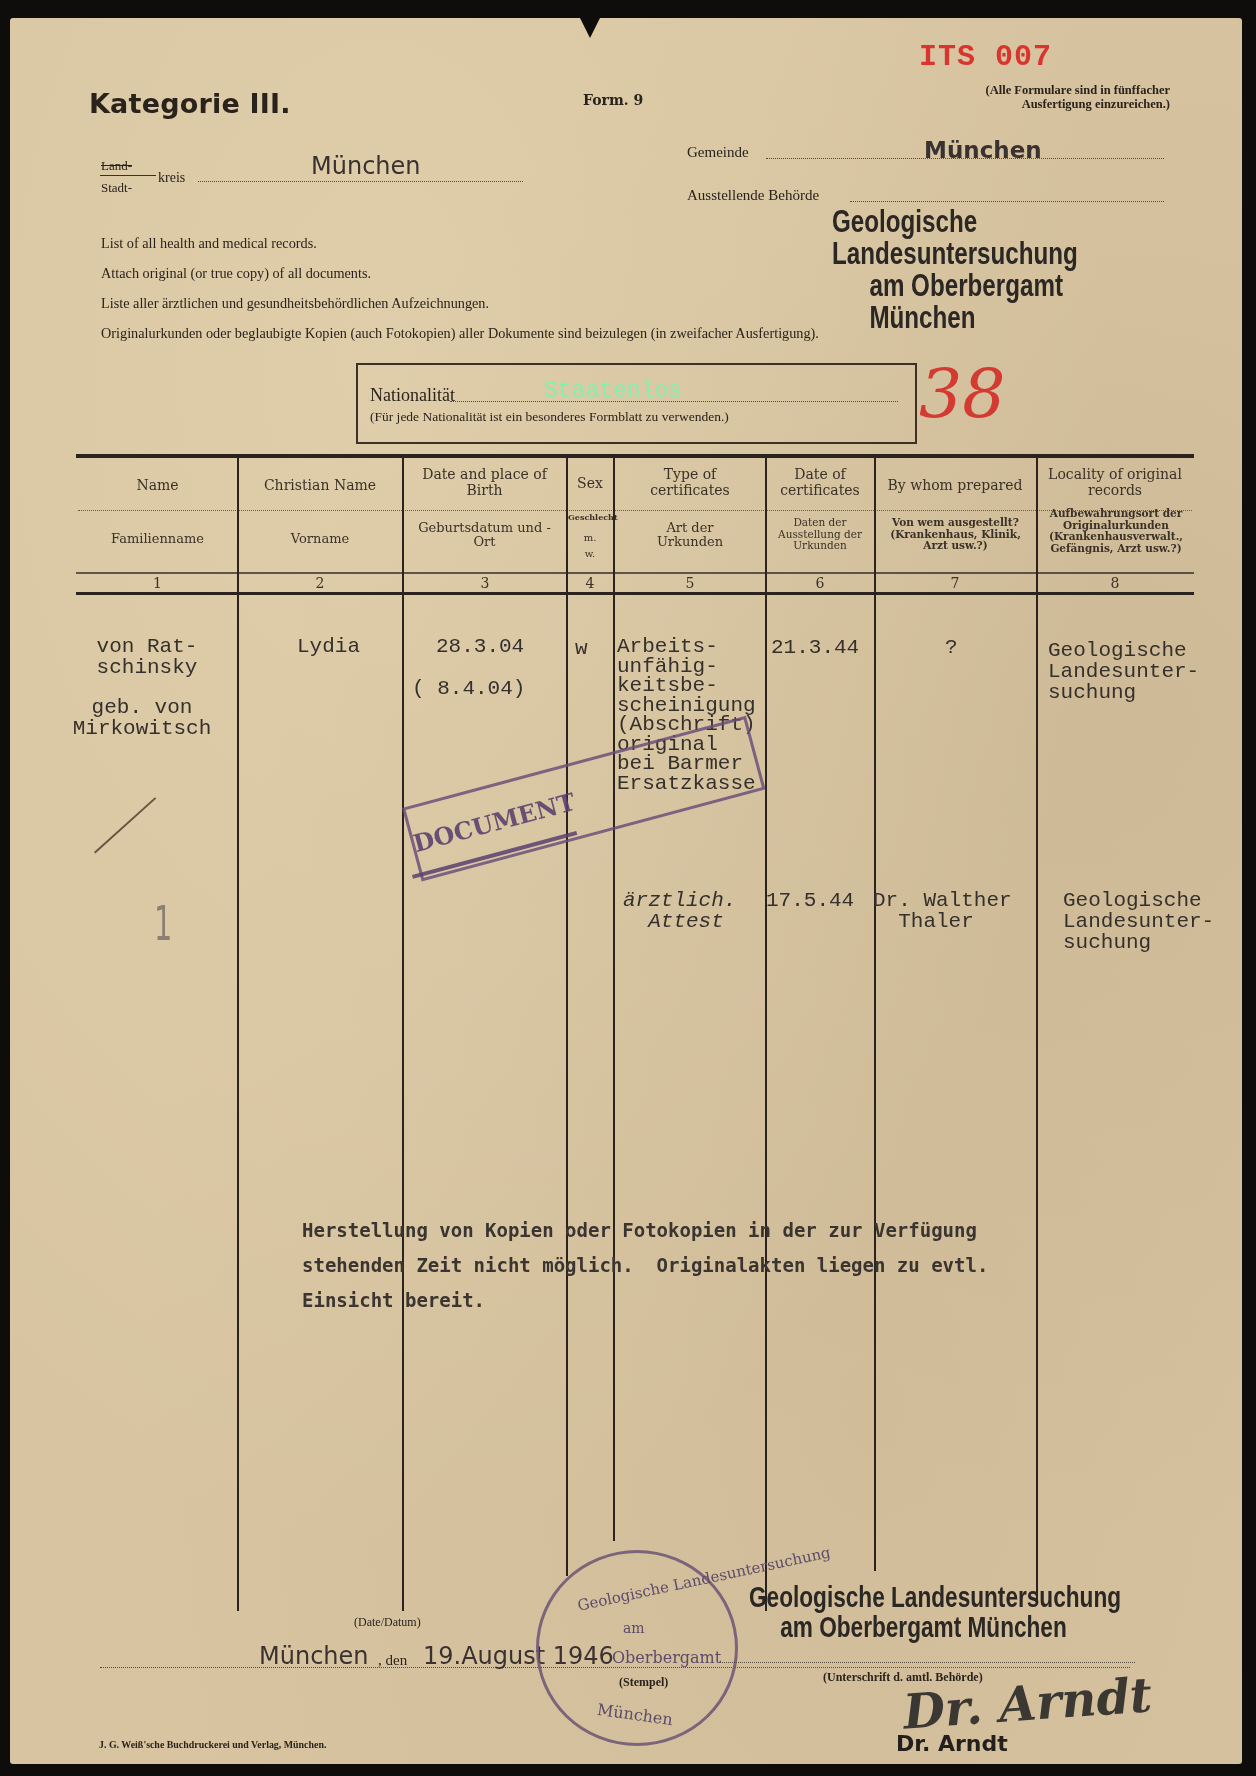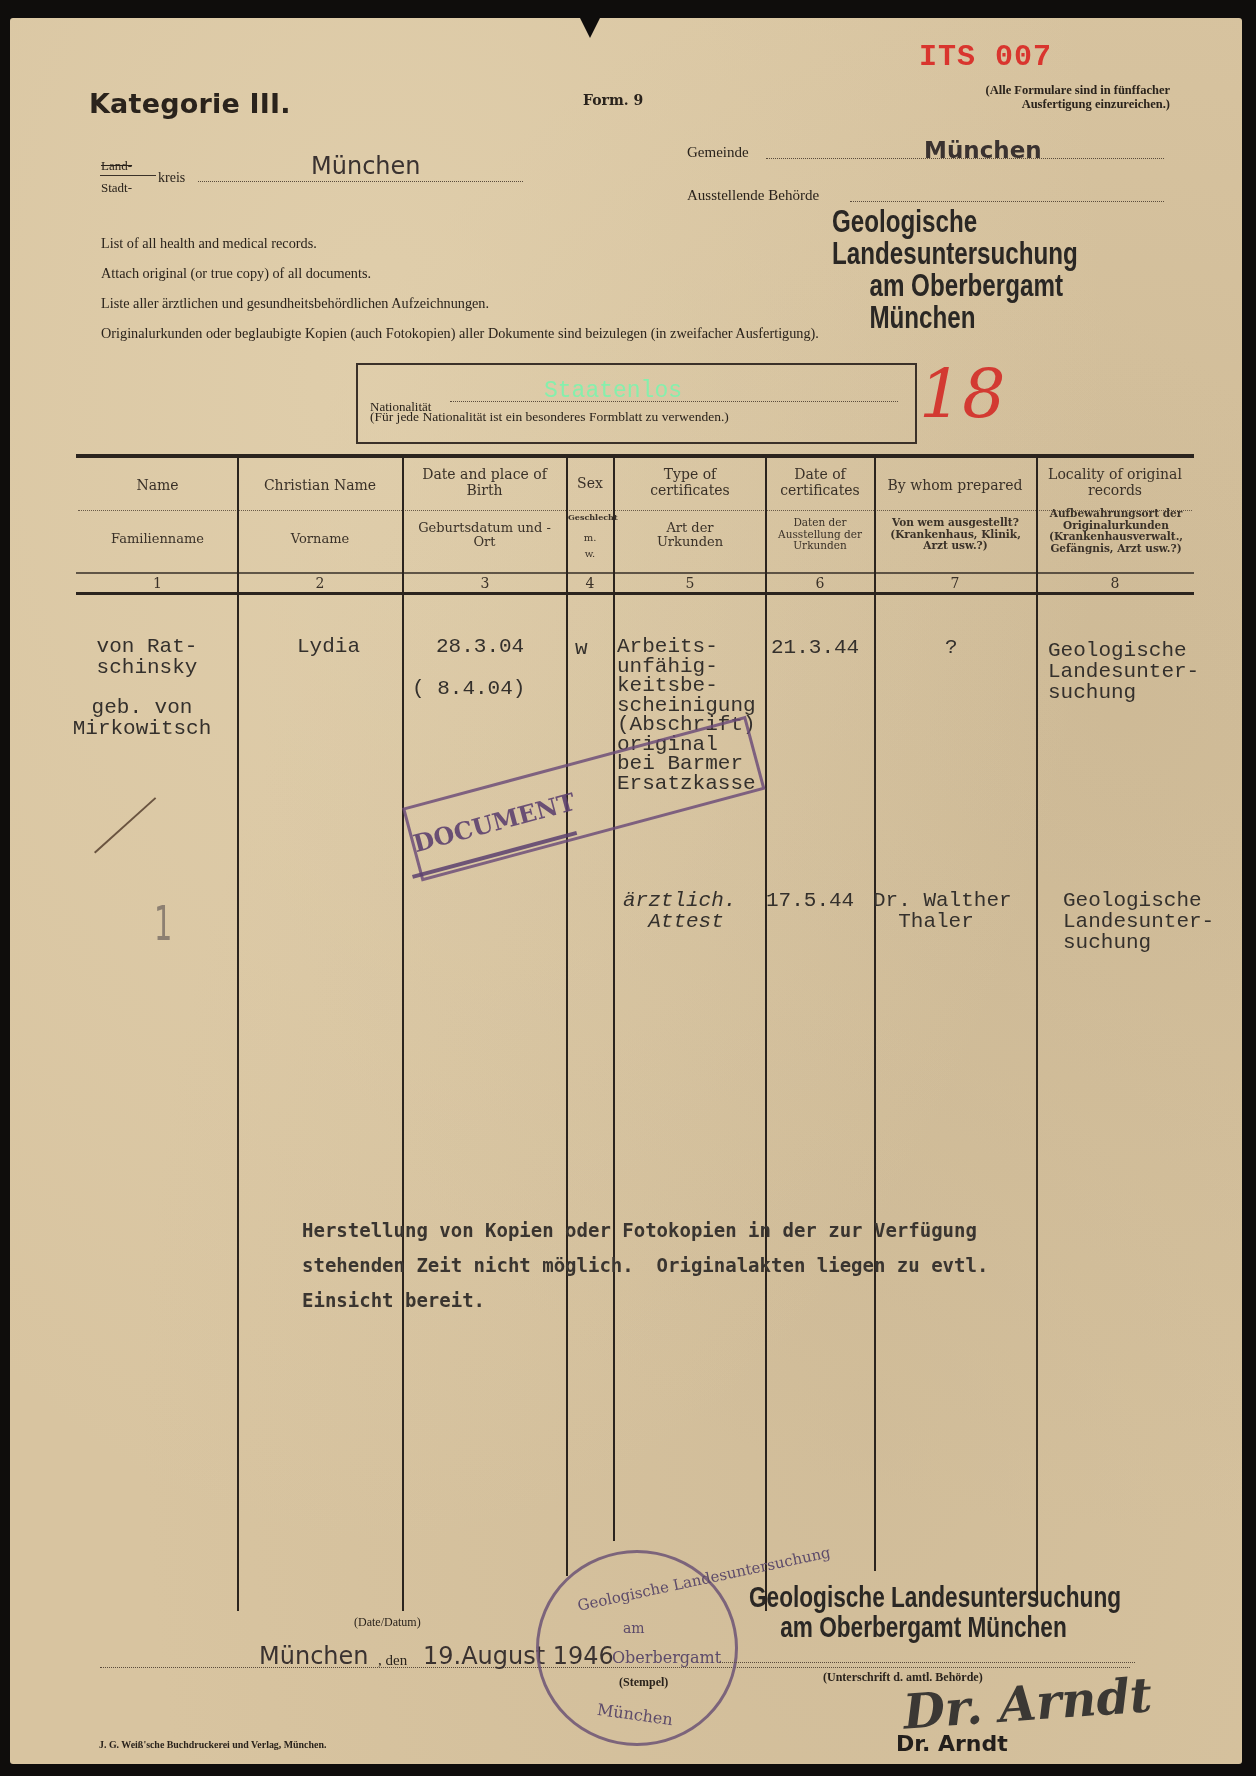--- a/index.html
+++ b/index.html
@@ -38,21 +38,21 @@
   .gemeinde-val { left: 924px; top: 137px; font-size: 23px; font-weight: bold; }
   .behoerde { left: 687px; top: 187px; font-size: 15px; }
   .behoerde-dots { left: 850px; top: 201px; width: 314px; }
   .stamp-behoerde { left: 832px; top: 206px; font-family: "Liberation Sans", sans-serif; font-weight: bold; color: #2a2724; transform: scaleX(0.78); transform-origin: left top; line-height: 32px; }
   .stamp-behoerde .l1 { font-size: 31px; display:block; }
   .stamp-behoerde .l2 { font-size: 31px; display:block; margin-left: 48px; }
 
   .instr { left: 101px; font-size: 15.5px; transform: scaleX(0.92); transform-origin: left top; }
 
   .nat-box { left: 356px; top: 363px; width: 557px; height: 77px; border: 2px solid #3b3129; }
-  .nat-label { left: 370px; top: 385px; font-size: 13px; margin-top: 14px; }
+  .nat-label { left: 370px; top: 385px; font-size: 18px; }
   .nat-dots { left: 450px; top: 401px; width: 448px; }
   .nat-val { left: 544px; top: 378px; font-family: "Liberation Mono", monospace; font-size: 23px; color: #86efac; }
   .nat-note { left: 370px; top: 409px; font-size: 13.5px; }
   .red-num { left: 919px; top: 354px; color: #d33a32; font-family: "DejaVu Serif", serif; font-style: italic; font-size: 68px; }
 
   .hline { position:absolute; background:#2b241e; }
   .vline { position:absolute; width:2px; background:#2b241e; }
   .hdr { position:absolute; text-align:center; font-family: "DejaVu Serif", serif; color:#3a3128; }
   .hdr-en { font-size: 14px; line-height: 16px; }
   .hdr-de { font-size: 13px; line-height: 14px; }
@@ -120,21 +120,21 @@
 <div class="abs instr" style="top:234px;">List of all health and medical records.</div>
 <div class="abs instr" style="top:264px;">Attach original (or true copy) of all documents.</div>
 <div class="abs instr" style="top:294px;">Liste aller ärztlichen und gesundheitsbehördlichen Aufzeichnungen.</div>
 <div class="abs instr" style="top:324px;">Originalurkunden oder beglaubigte Kopien (auch Fotokopien) aller Dokumente sind beizulegen (in zweifacher Ausfertigung).</div>
 
 <div class="abs nat-box"></div>
 <div class="abs nat-label">Nationalität</div>
 <div class="abs dots nat-dots"></div>
 <div class="abs nat-val">Staatenlos</div>
 <div class="abs nat-note">(Für jede Nationalität ist ein besonderes Formblatt zu verwenden.)</div>
-<div class="abs red-num">18</div>
+<div class="abs red-num">38</div>
 
 <div class="hline" style="left:76px; top:454px; width:1118px; height:4px;"></div>
 <div class="hline" style="left:76px; top:572px; width:1118px; height:1.5px; opacity:0.7;"></div>
 <div class="hline" style="left:76px; top:592px; width:1118px; height:3px;"></div>
 
 <div class="hdot" style="left:78px; top:510px; width:1114px;"></div>
 
 <div class="vline" style="left:237px; top:456px; height:1155px;"></div>
 <div class="vline" style="left:402px; top:456px; height:1155px;"></div>
 <div class="vline" style="left:566px; top:456px; height:1120px;"></div>

